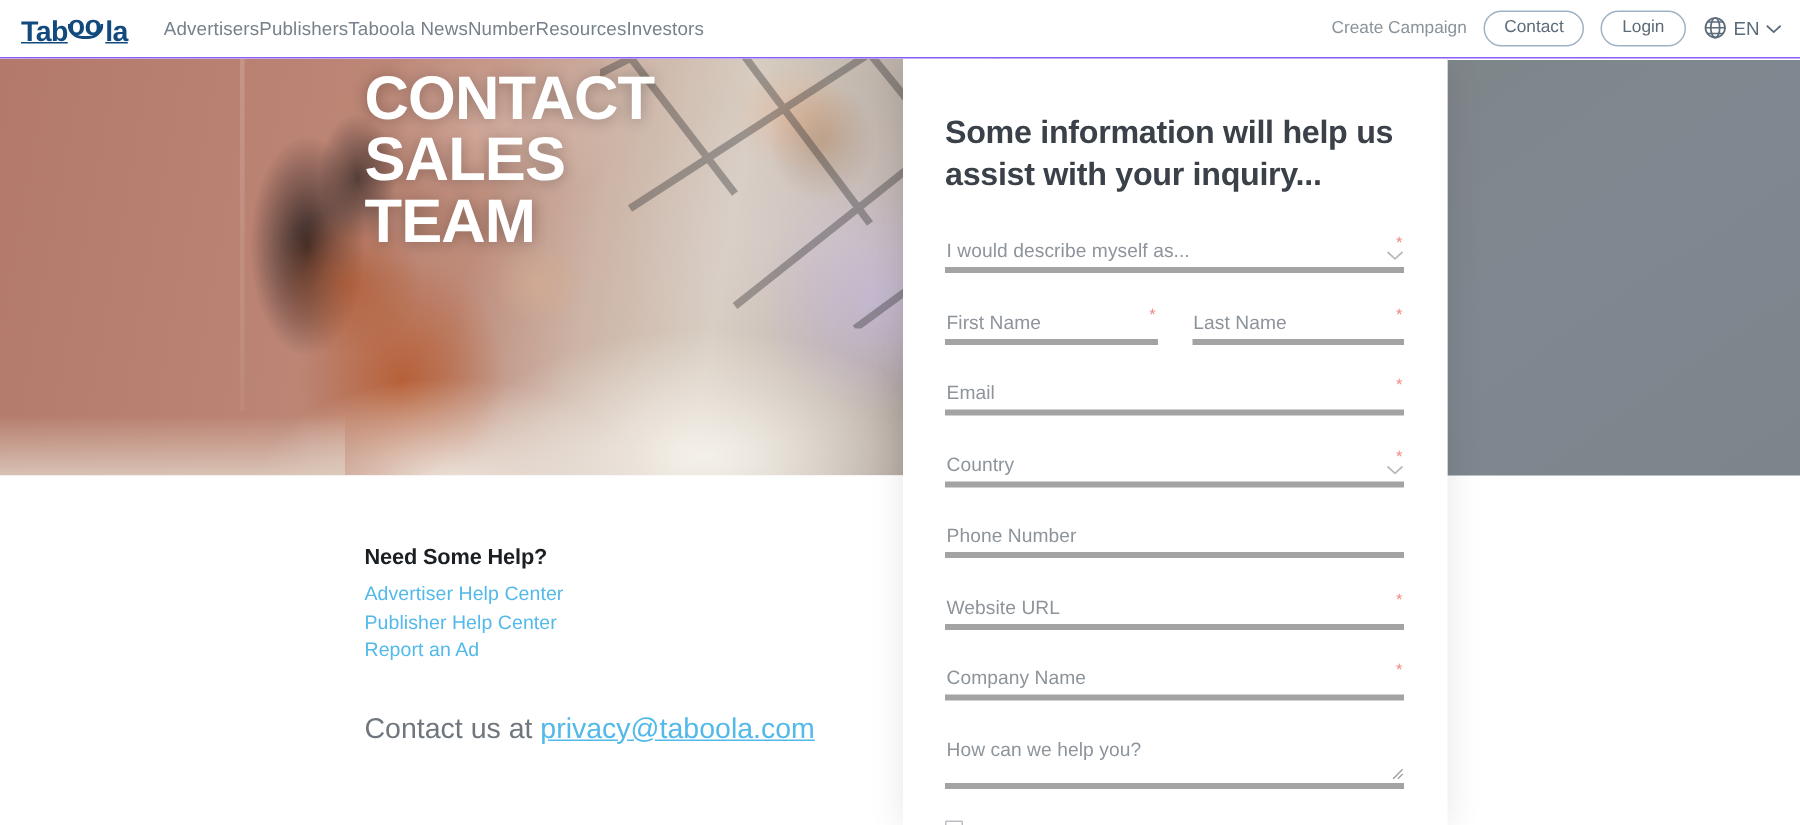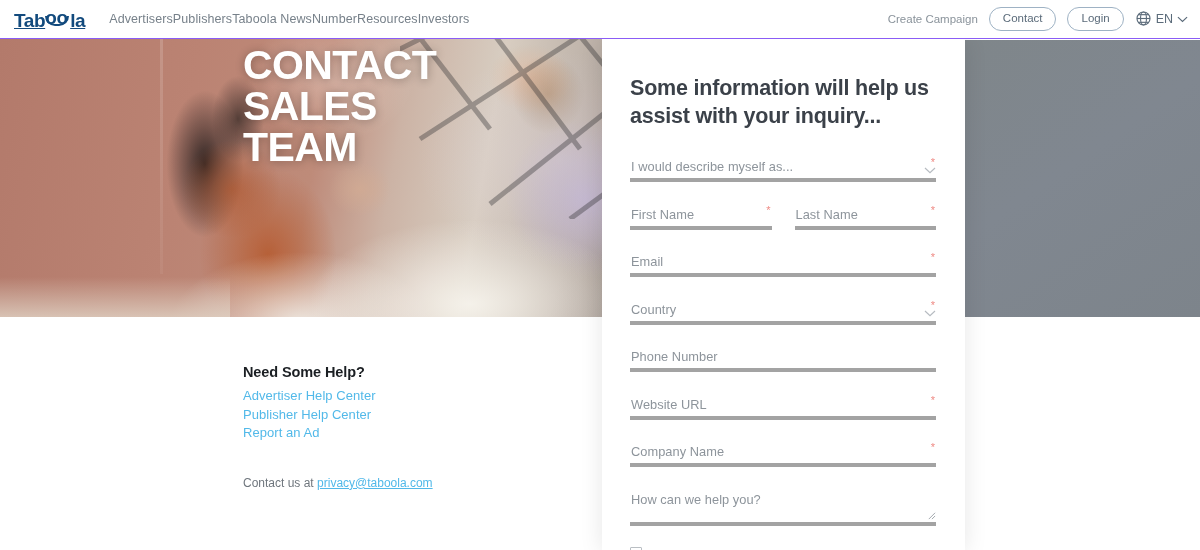--- a/index.html
+++ b/index.html
@@ -174,21 +174,21 @@
     letter-spacing: 0.05px;
   }
   .lc-block2 { margin-top: 33px; }
   .lc-heading2 {
     font-size: 14.5px; font-weight: bold;
     color: #1b1f23; line-height: 15.5px;
     max-width: 200px; margin-bottom: 9px;
     letter-spacing: -0.1px;
   }
   .lc-contact {
-    font-size: 12px; color: #6f767d;
+    font-size: 19px; color: #6f767d;
   }
   .lc-contact a {
     color: #52b9e9; text-decoration: underline;
   }
 
   
   .form-card {
     position: absolute;
     top: 39px; left: 602px;
     width: 363px;

